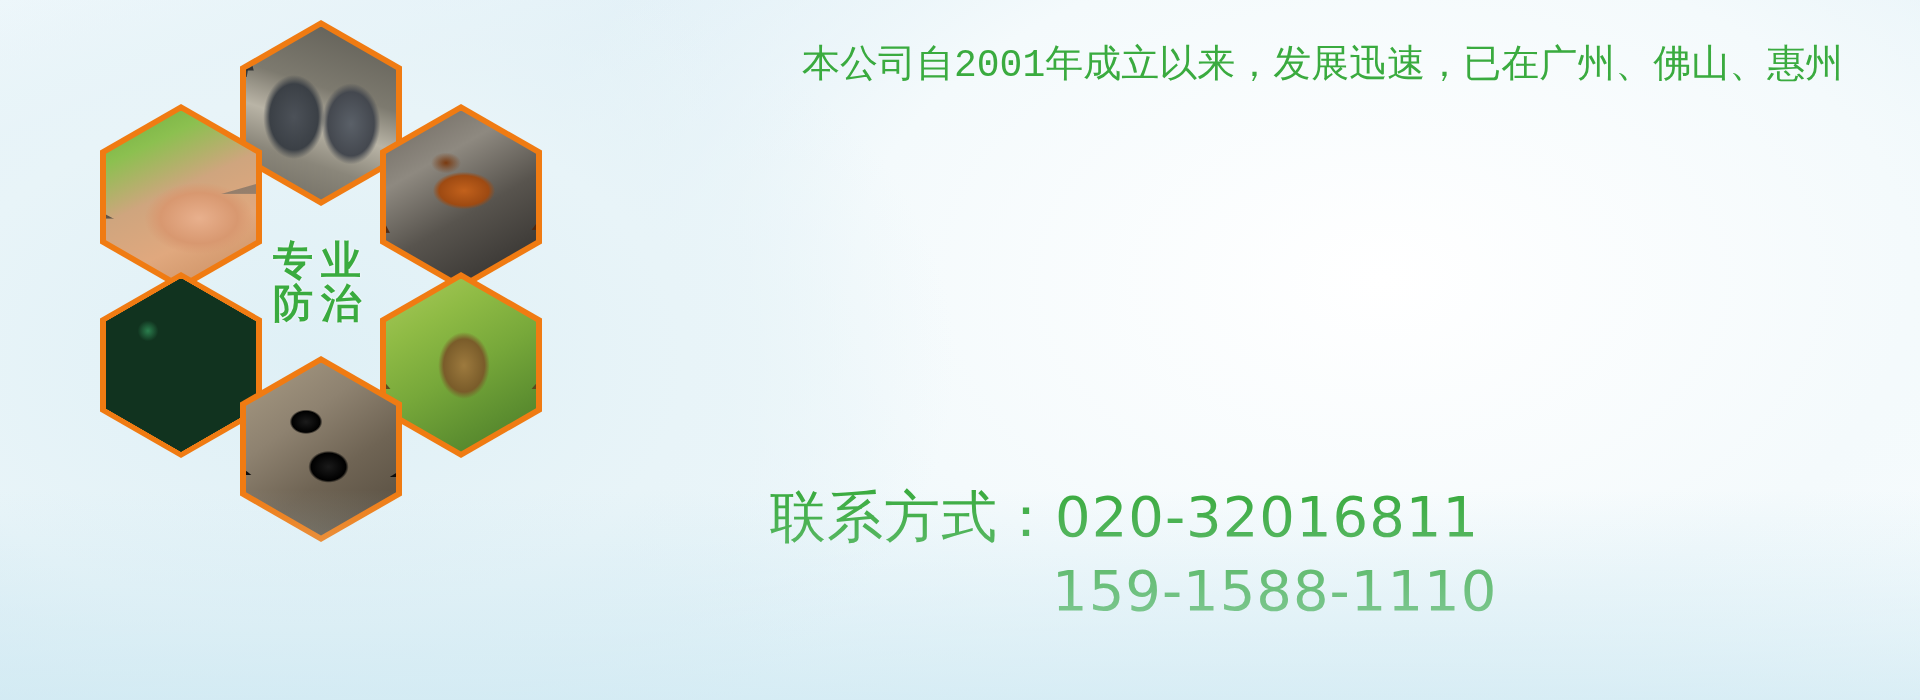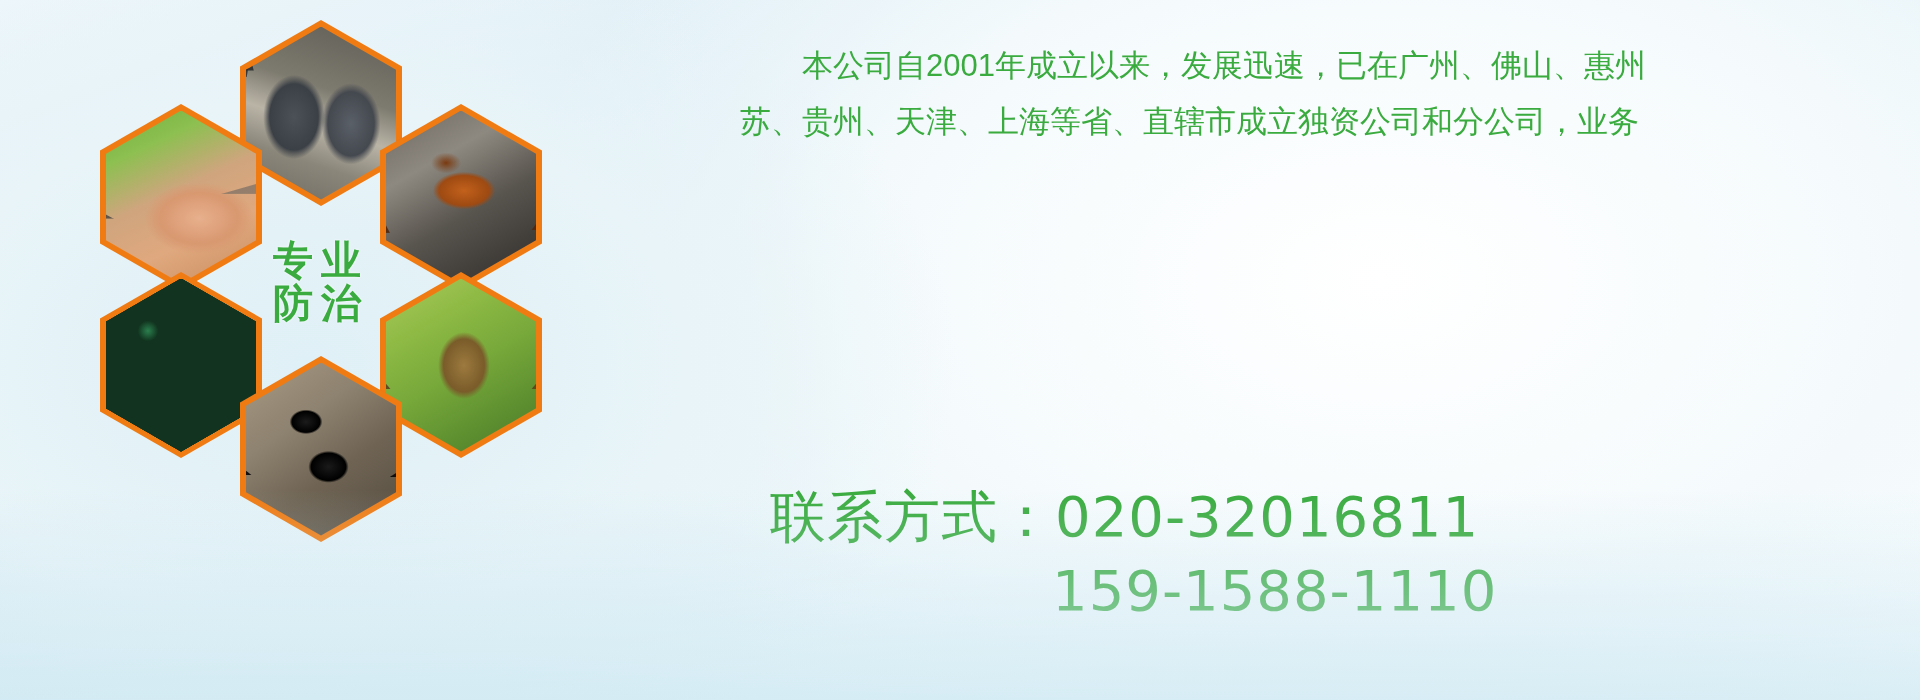--- a/index.html
+++ b/index.html
@@ -131,25 +131,25 @@
       linear-gradient(38deg, rgba(10,10,10,.95) 0 3px, rgba(0,0,0,0) 4px) 38% 42%/100% 40% no-repeat,
       linear-gradient(-32deg, rgba(10,10,10,.95) 0 3px, rgba(0,0,0,0) 4px) 58% 44%/100% 40% no-repeat;
   }
 
   
   .copy {
     position:absolute; left: 740px; top: 38px; width: 1160px;
   }
   .copy p {
     color:#3aab3f;
-    font-size: 31px;
+    font-size: 38px;
     line-height: 56px;
     letter-spacing: 0px;
     text-indent: 62px;
-    font-family: Liberation Sans, sans-serif;
+    font-family: Liberation Mono, monospace;
     white-space: nowrap;
   }
   .copy p.ln { text-indent: 0; }
 
   .contact {
     position:absolute; left: 770px; top: 480px;
   }
   .contact .row {
     color:#3aab3f;
     font-size: 56px;
@@ -204,21 +204,20 @@
     </div>
 
     <div class="hex-label">
       <span>专业</span>
       <span>防治</span>
     </div>
   </div>
 
   <div class="copy">
     <p>本公司自2001年成立以来，发展迅速，已在广州、佛山、惠州</p>
-    <p class="ln">苏、贵州、天津、上海等省、直辖市成立独资公司和分公司，业务</p>
   </div>
 
   <div class="contact">
     <div class="row">
       <span>联系方式：</span><span>020-32016811</span>
     </div>
     <div class="row second">
       <span>159-1588-1110</span>
     </div>
   </div>

